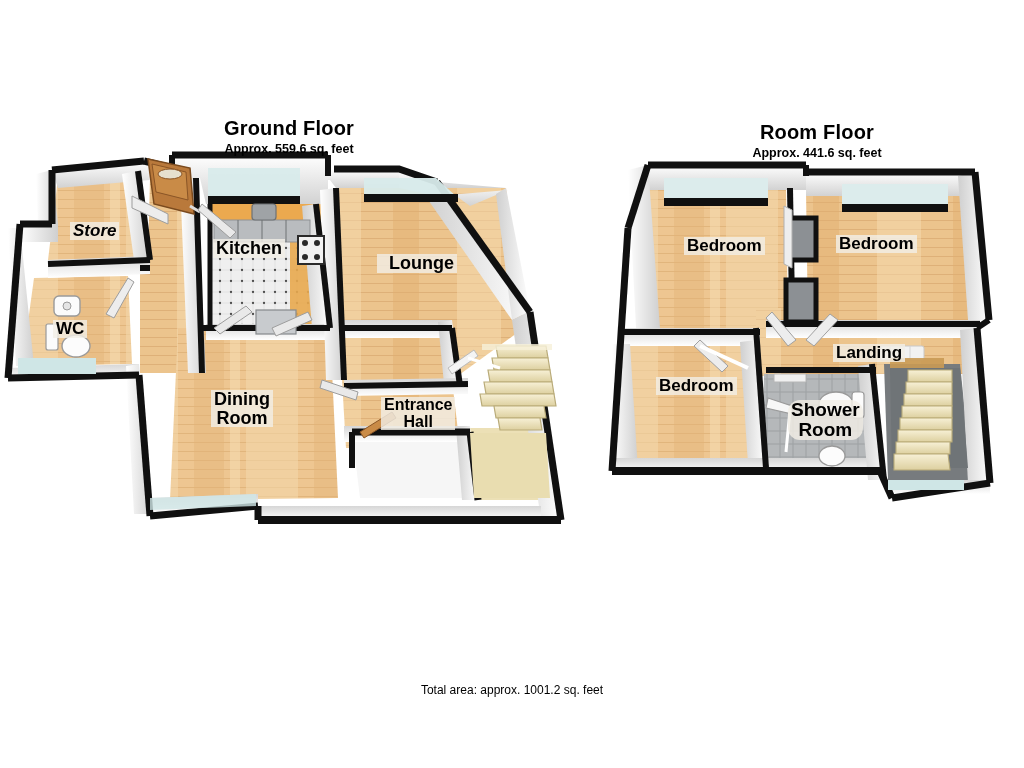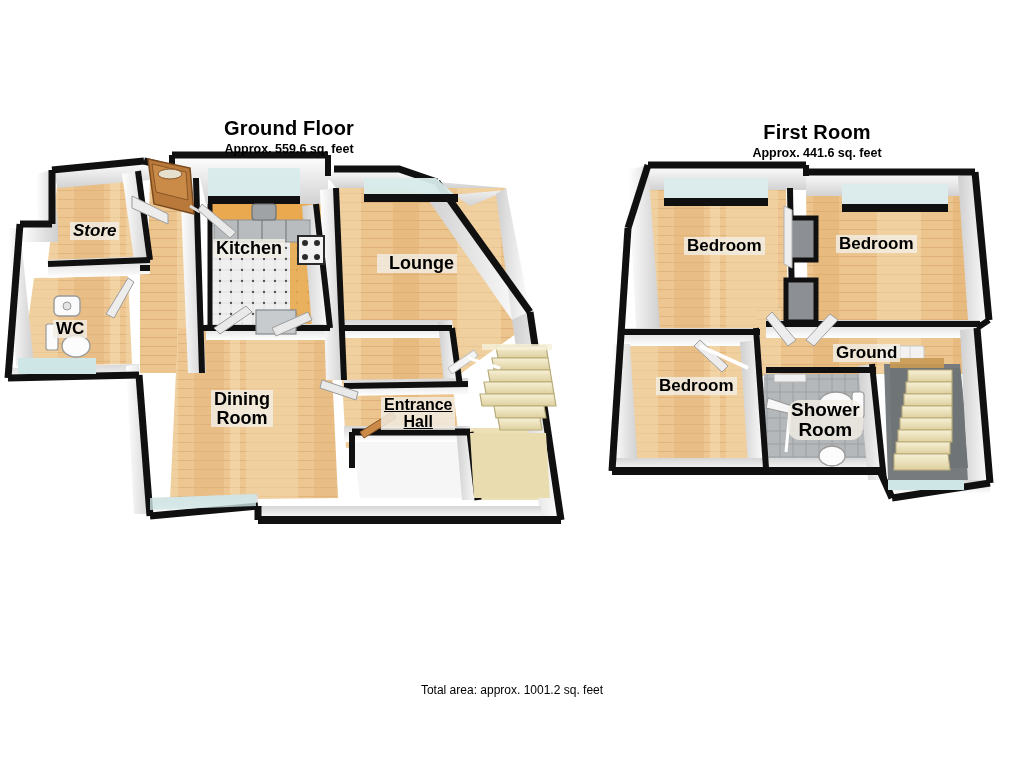--- a/index.html
+++ b/index.html
@@ -356,49 +356,49 @@
       </g>
     </g>
   </svg>
 
   <div class="floor-title" id="gf-title">
     <div class="t">Ground Floor</div>
     <div class="s">Approx. 559.6 sq. feet</div>
   </div>
 
   <div class="floor-title" id="ff-title">
-    <div class="t">First Room</div>
+    <div class="t">Room Floor</div>
     <div class="s">Approx. 441.6 sq. feet</div>
   </div>
 
   <div class="room-label" style="left:70px;top:194px;font-size:17px;font-style:italic;">Store</div>
 
   <div class="room-label" style="left:53px;top:292px;font-size:17px;">WC</div>
 
   <div class="room-label" style="left:213px;top:211px;font-size:18px;">Kitchen</div>
 
   <div class="room-label" style="left:377px;top:226px;font-size:18px;padding-left:12px;">Lounge</div>
 
   <div class="room-label" style="left:211px;top:362px;font-size:18px;">
     <div>Dining</div>
     <div>Room</div>
   </div>
 
-  <div class="room-label" style="left:381px;top:369px;font-size:16px;text-decoration:underline;">
+  <div class="room-label" style="left:381px;top:369px;font-size:16px;">
     <div>Entrance</div>
     <div>Hall</div>
   </div>
 
   <div class="room-label" style="left:684px;top:209px;font-size:17px;">Bedroom</div>
 
   <div class="room-label" style="left:836px;top:207px;font-size:17px;">Bedroom</div>
 
   <div class="room-label" style="left:656px;top:349px;font-size:17px;">Bedroom</div>
 
-  <div class="room-label" style="left:833px;top:316px;font-size:17px;">Ground</div>
+  <div class="room-label" style="left:833px;top:316px;font-size:17px;">Landing</div>
 
   <div class="room-label" style="left:788px;top:372px;font-size:19px;border-radius:12px;">
     <div>Shower</div>
     <div>Room</div>
   </div>
 
   <div id="total-area">Total area: approx. 1001.2 sq. feet</div>
 
 </div>
 

